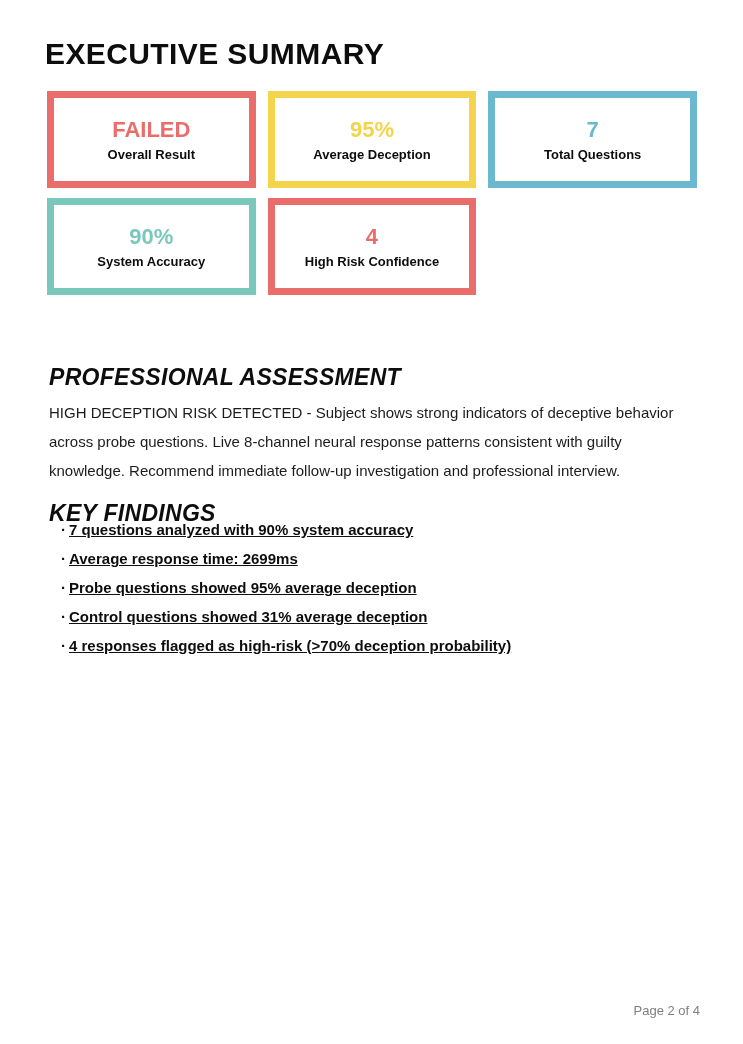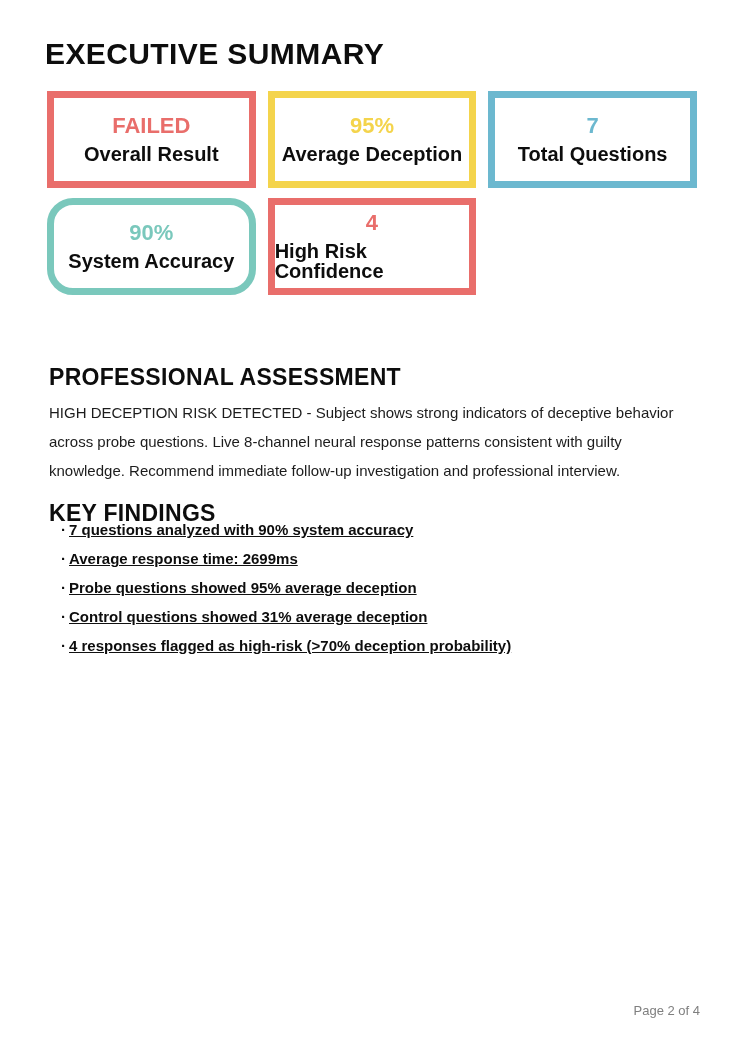--- a/index.html
+++ b/index.html
@@ -44,32 +44,33 @@
     align-items: center;
     justify-content: center;
     gap: 7px;
   }
   .card-value {
     font-size: 22px;
     font-weight: bold;
     line-height: 1;
   }
   .card-label {
-    font-size: 20px;
+    font-size: 13px;
     font-weight: bold;
     color: #0d0d0d;
     line-height: 1;
   }
   .section-heading {
     position: absolute;
     left: 49px;
     font-size: 23px;
     font-weight: bold;
     letter-spacing: 0.3px;
     color: #0d0d0d;
+    font-style: italic;
   }
   .assessment-heading { top: 345px; }
   .assessment-body {
     position: absolute;
     left: 49px;
     top: 383px;
     width: 652px;
     font-size: 15px;
     line-height: 29px;
     color: #1c1c1c;
@@ -121,21 +122,21 @@
     <div class="card-label">Overall Result</div>
   </div>
   <div class="card" style="border-color: rgb(244, 212, 76);">
     <div class="card-value" style="color: rgb(244, 212, 76);">95%</div>
     <div class="card-label">Average Deception</div>
   </div>
   <div class="card" style="border-color: rgb(108, 184, 207);">
     <div class="card-value" style="color: rgb(108, 184, 207);">7</div>
     <div class="card-label">Total Questions</div>
   </div>
-  <div class="card" style="border-color: rgb(122, 200, 188); border-radius: 26px;">
+  <div class="card" style="border-color: rgb(122, 200, 188);">
     <div class="card-value" style="color: rgb(122, 200, 188);">90%</div>
     <div class="card-label">System Accuracy</div>
   </div>
   <div class="card" style="border-color: rgb(233, 110, 107);">
     <div class="card-value" style="color: rgb(233, 110, 107);">4</div>
     <div class="card-label">High Risk Confidence</div>
   </div>
 </div>
 
 <h2 class="section-heading assessment-heading">PROFESSIONAL ASSESSMENT</h2>

